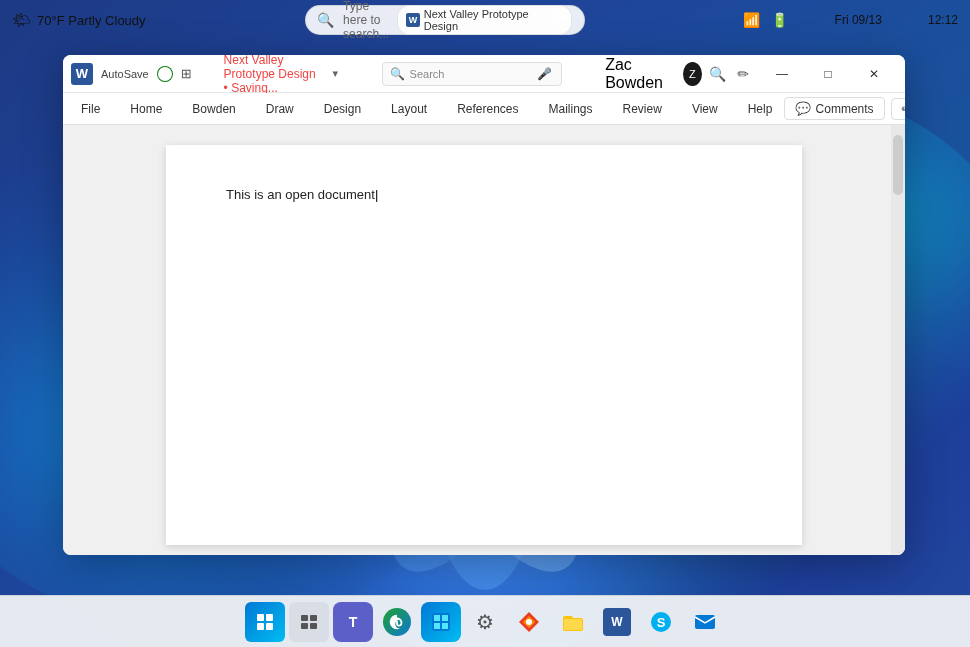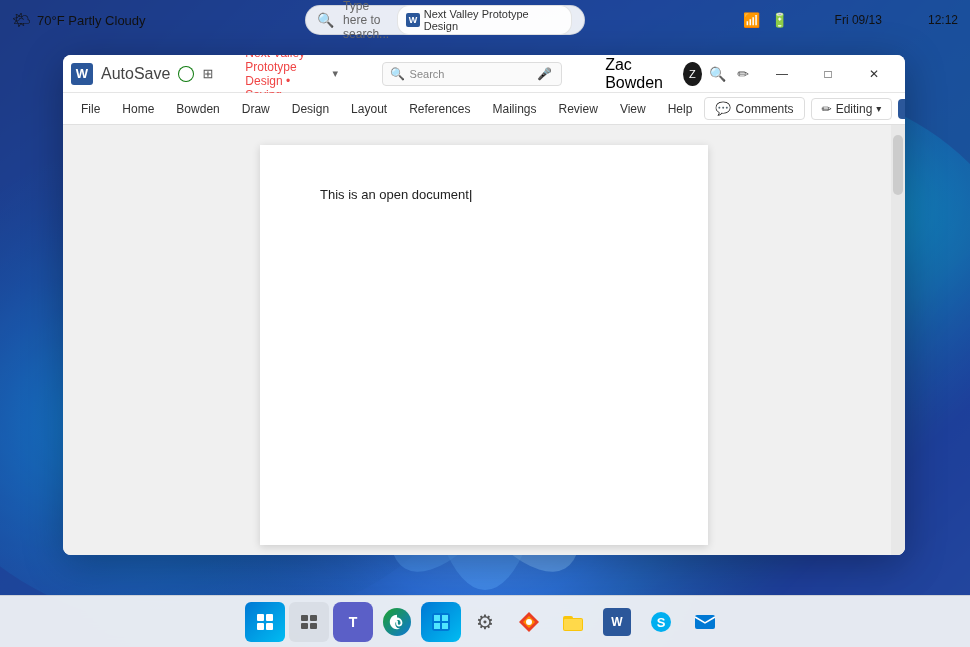--- a/index.html
+++ b/index.html
@@ -173,21 +173,21 @@
       color: white;
       display: flex;
       align-items: center;
       justify-content: center;
       font-size: 13px;
       font-weight: bold;
       border-radius: 3px;
       flex-shrink: 0;
     }
     .autosave-label {
-      font-size: 16px;
+      font-size: 11px;
       color: #444;
       text-align: right;
     }
     .toggle-switch {
       width: 32px;
       height: 16px;
       background: #0f7b0f;
       border-radius: 8px;
       display: flex;
       align-items: center;
@@ -281,21 +281,21 @@
       align-items: center;
       padding: 0 8px;
       border-bottom: 1px solid #e0e0e0;
       flex-shrink: 0;
       gap: 2px;
       justify-content: space-between;
     }
     .ribbon-left {
       display: flex;
       align-items: center;
-      gap: 2px;
+      gap: 10px;
     }
     .ribbon-item {
       padding: 4px 10px;
       font-size: 12px;
       color: #333;
       cursor: pointer;
       border-radius: 4px;
     }
     .ribbon-right {
       display: flex;
@@ -344,21 +344,21 @@
       flex: 1;
       background: #f0f0f0;
       display: flex;
       justify-content: center;
       align-items: flex-start;
       padding: 20px 0;
       overflow: hidden;
       position: relative;
     }
     .doc-page {
-      width: 448px;
+      width: 636px;
       min-height: 400px;
       background: white;
       box-shadow: 0 2px 8px rgba(0,0,0,0.15);
       padding: 40px 60px;
       position: relative;
     }
     .doc-content {
       font-size: 13px;
       color: #222;
       line-height: 1.5;

